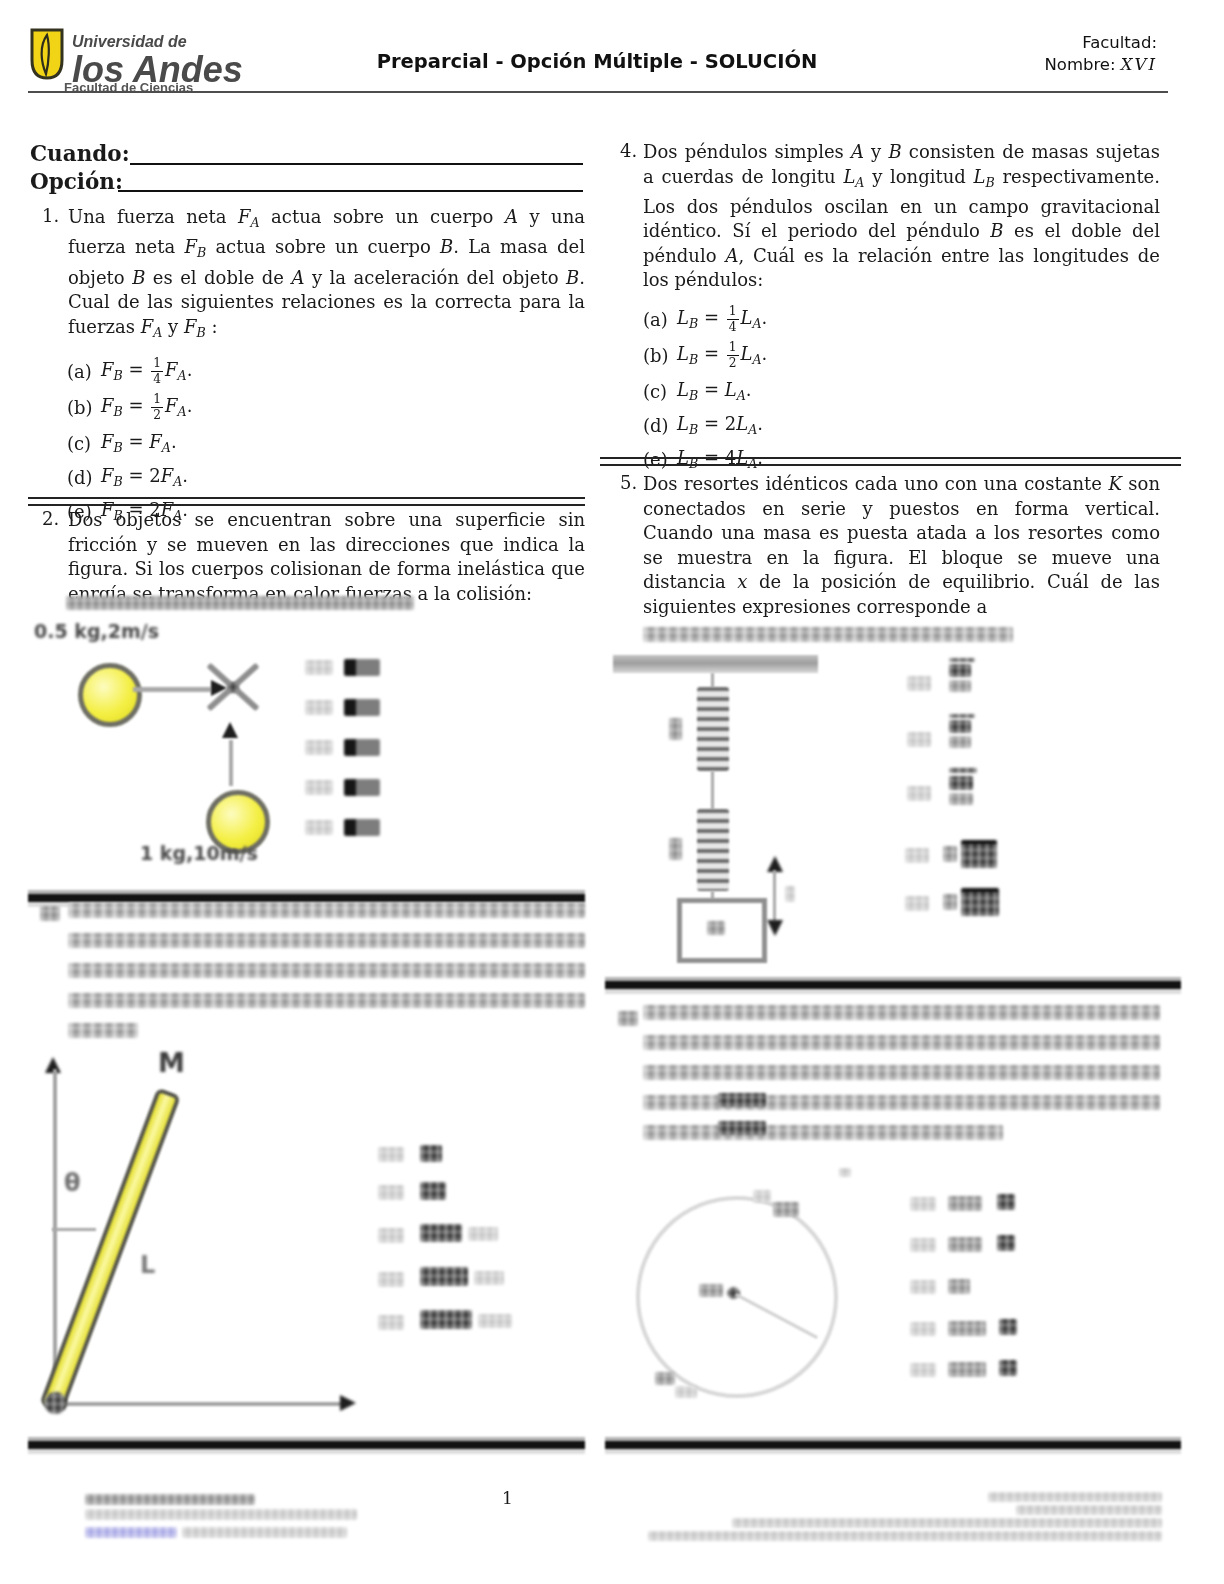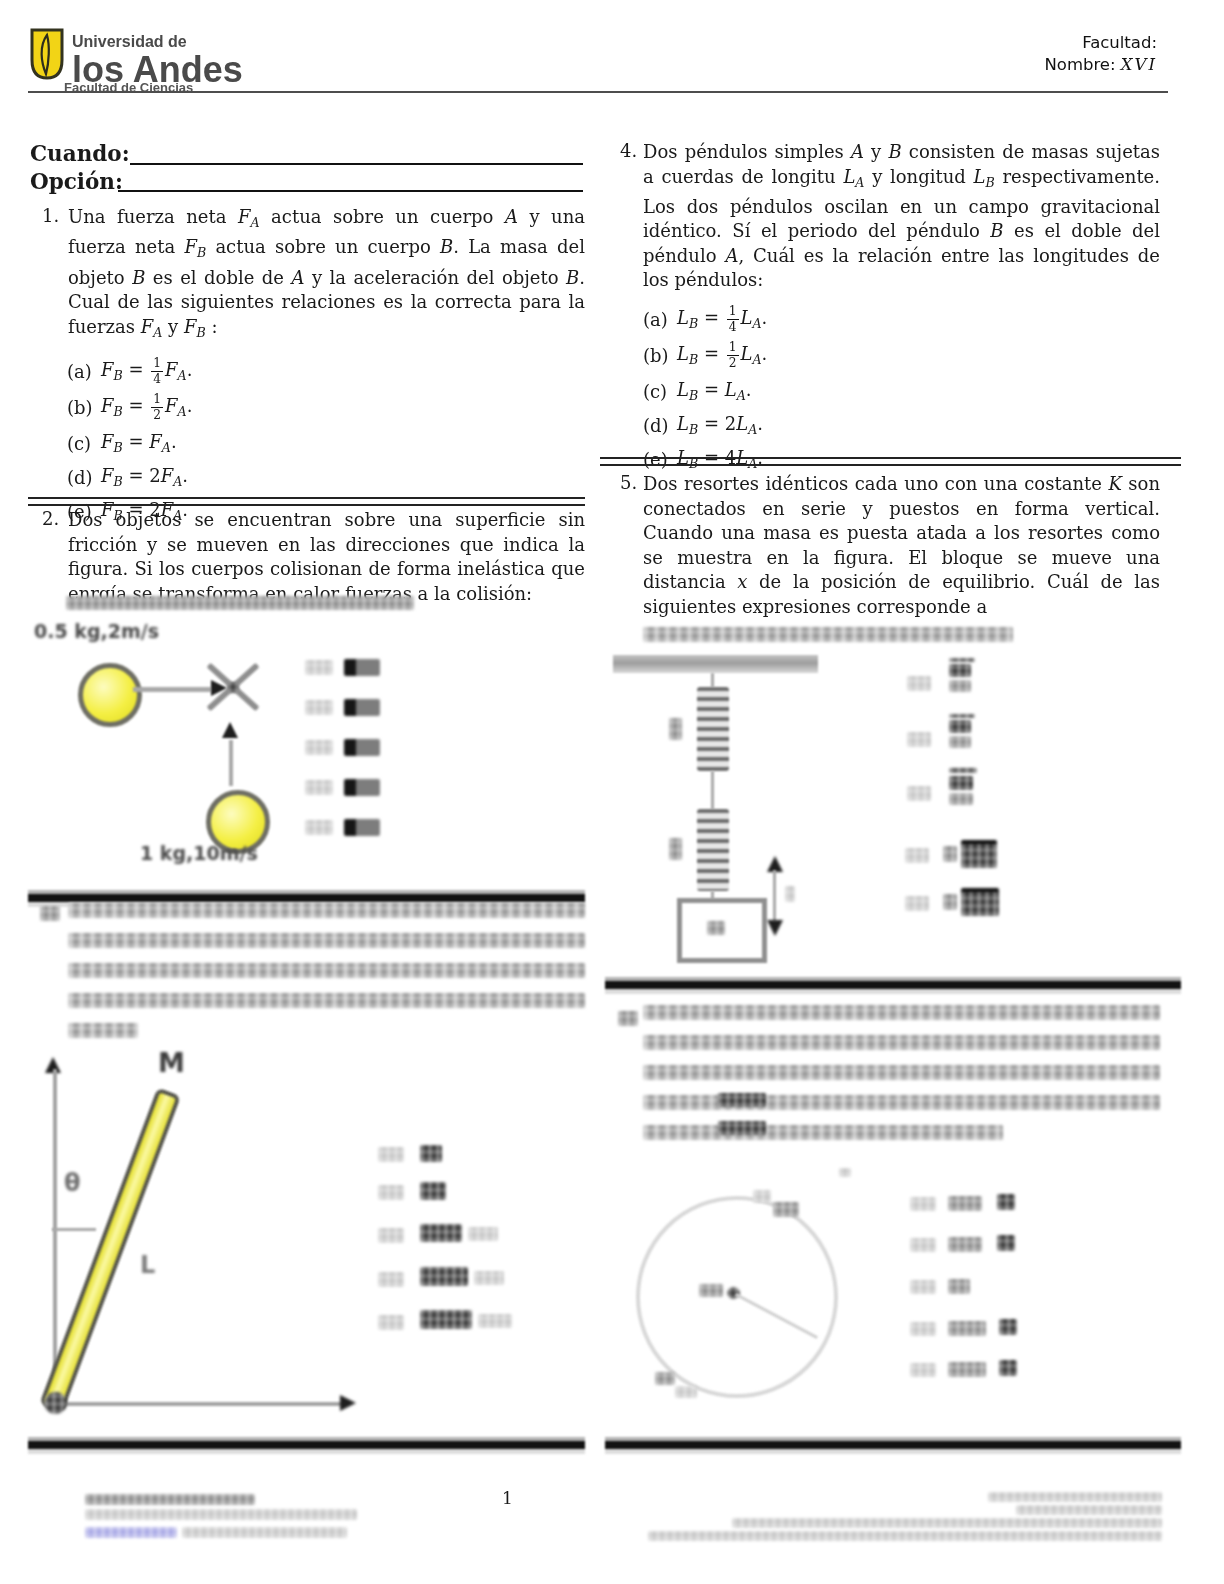--- a/index.html
+++ b/index.html
@@ -2,21 +2,21 @@
 <html><head>
 <meta charset="utf-8">
 <style>
   html,body{margin:0;padding:0;background:#e8e8e8;}
   .page{position:relative;width:1224px;height:1584px;background:#ffffff;margin:0 auto;
         font-family:"DejaVu Serif",serif;color:#1a1a1a;overflow:hidden;}
 
   
   .logo{position:absolute;left:30px;top:28px;display:flex;gap:8px;align-items:flex-start;}
   .logo svg{display:block;}
-  .logo-txt{font-family:"Liberation Sans",sans-serif;color:#4a4a4a;line-height:1;}
+  .logo-txt{font-family:"Liberation Sans",sans-serif;color:#4a4a4a;line-height:1;font-style:italic;}
   .lt1{font-size:16px;font-weight:bold;margin-top:6px;}
   .lt2{font-size:36px;font-weight:bold;margin-top:2px;}
   .logo-fac{position:absolute;left:64px;top:80px;font-family:"Liberation Sans",sans-serif;
             font-weight:bold;color:#555;font-size:13px;}
   .title{position:absolute;left:347px;top:50px;width:500px;text-align:center;
          font-family:"DejaVu Sans",sans-serif;font-weight:bold;font-size:19.5px;color:#111;}
   .head-right{position:absolute;right:67px;top:32px;text-align:right;
               font-family:"DejaVu Sans",sans-serif;font-size:16.5px;color:#111;line-height:1.35;}
   .wk{font-family:"DejaVu Serif",serif;font-style:italic;letter-spacing:2px;}
   .head-rule{position:absolute;left:28px;top:91px;width:1140px;height:2px;background:#4d4d4d;}
@@ -96,20 +96,21 @@
         <path d="M17 7 C 9 18, 11 34, 16 46 C 19 34, 20 18, 17 7 Z" fill="none" stroke="#2d2d1c" stroke-width="2.2"></path>
       </svg>
     </span>
     <div class="logo-txt">
       <div class="lt1">Universidad de</div>
       <div class="lt2">los Andes</div>
     </div>
   </div>
   <div class="logo-fac">Facultad de Ciencias</div>
 
+  <div class="title">Preparcial - Opción Múltiple - SOLUCIÓN</div>
 
   <div class="head-right">
     <div>Facultad:</div>
     <div><span>Nombre:</span> <span class="wk">XVI</span></div>
   </div>
   <div class="head-rule"></div>
 
   <div class="fill-label" style="top:141px">Cuando:</div>
   <div class="fill-line" style="left:130px;top:163px;width:453px"></div>
   <div class="fill-label" style="top:169px">Opción:</div>

